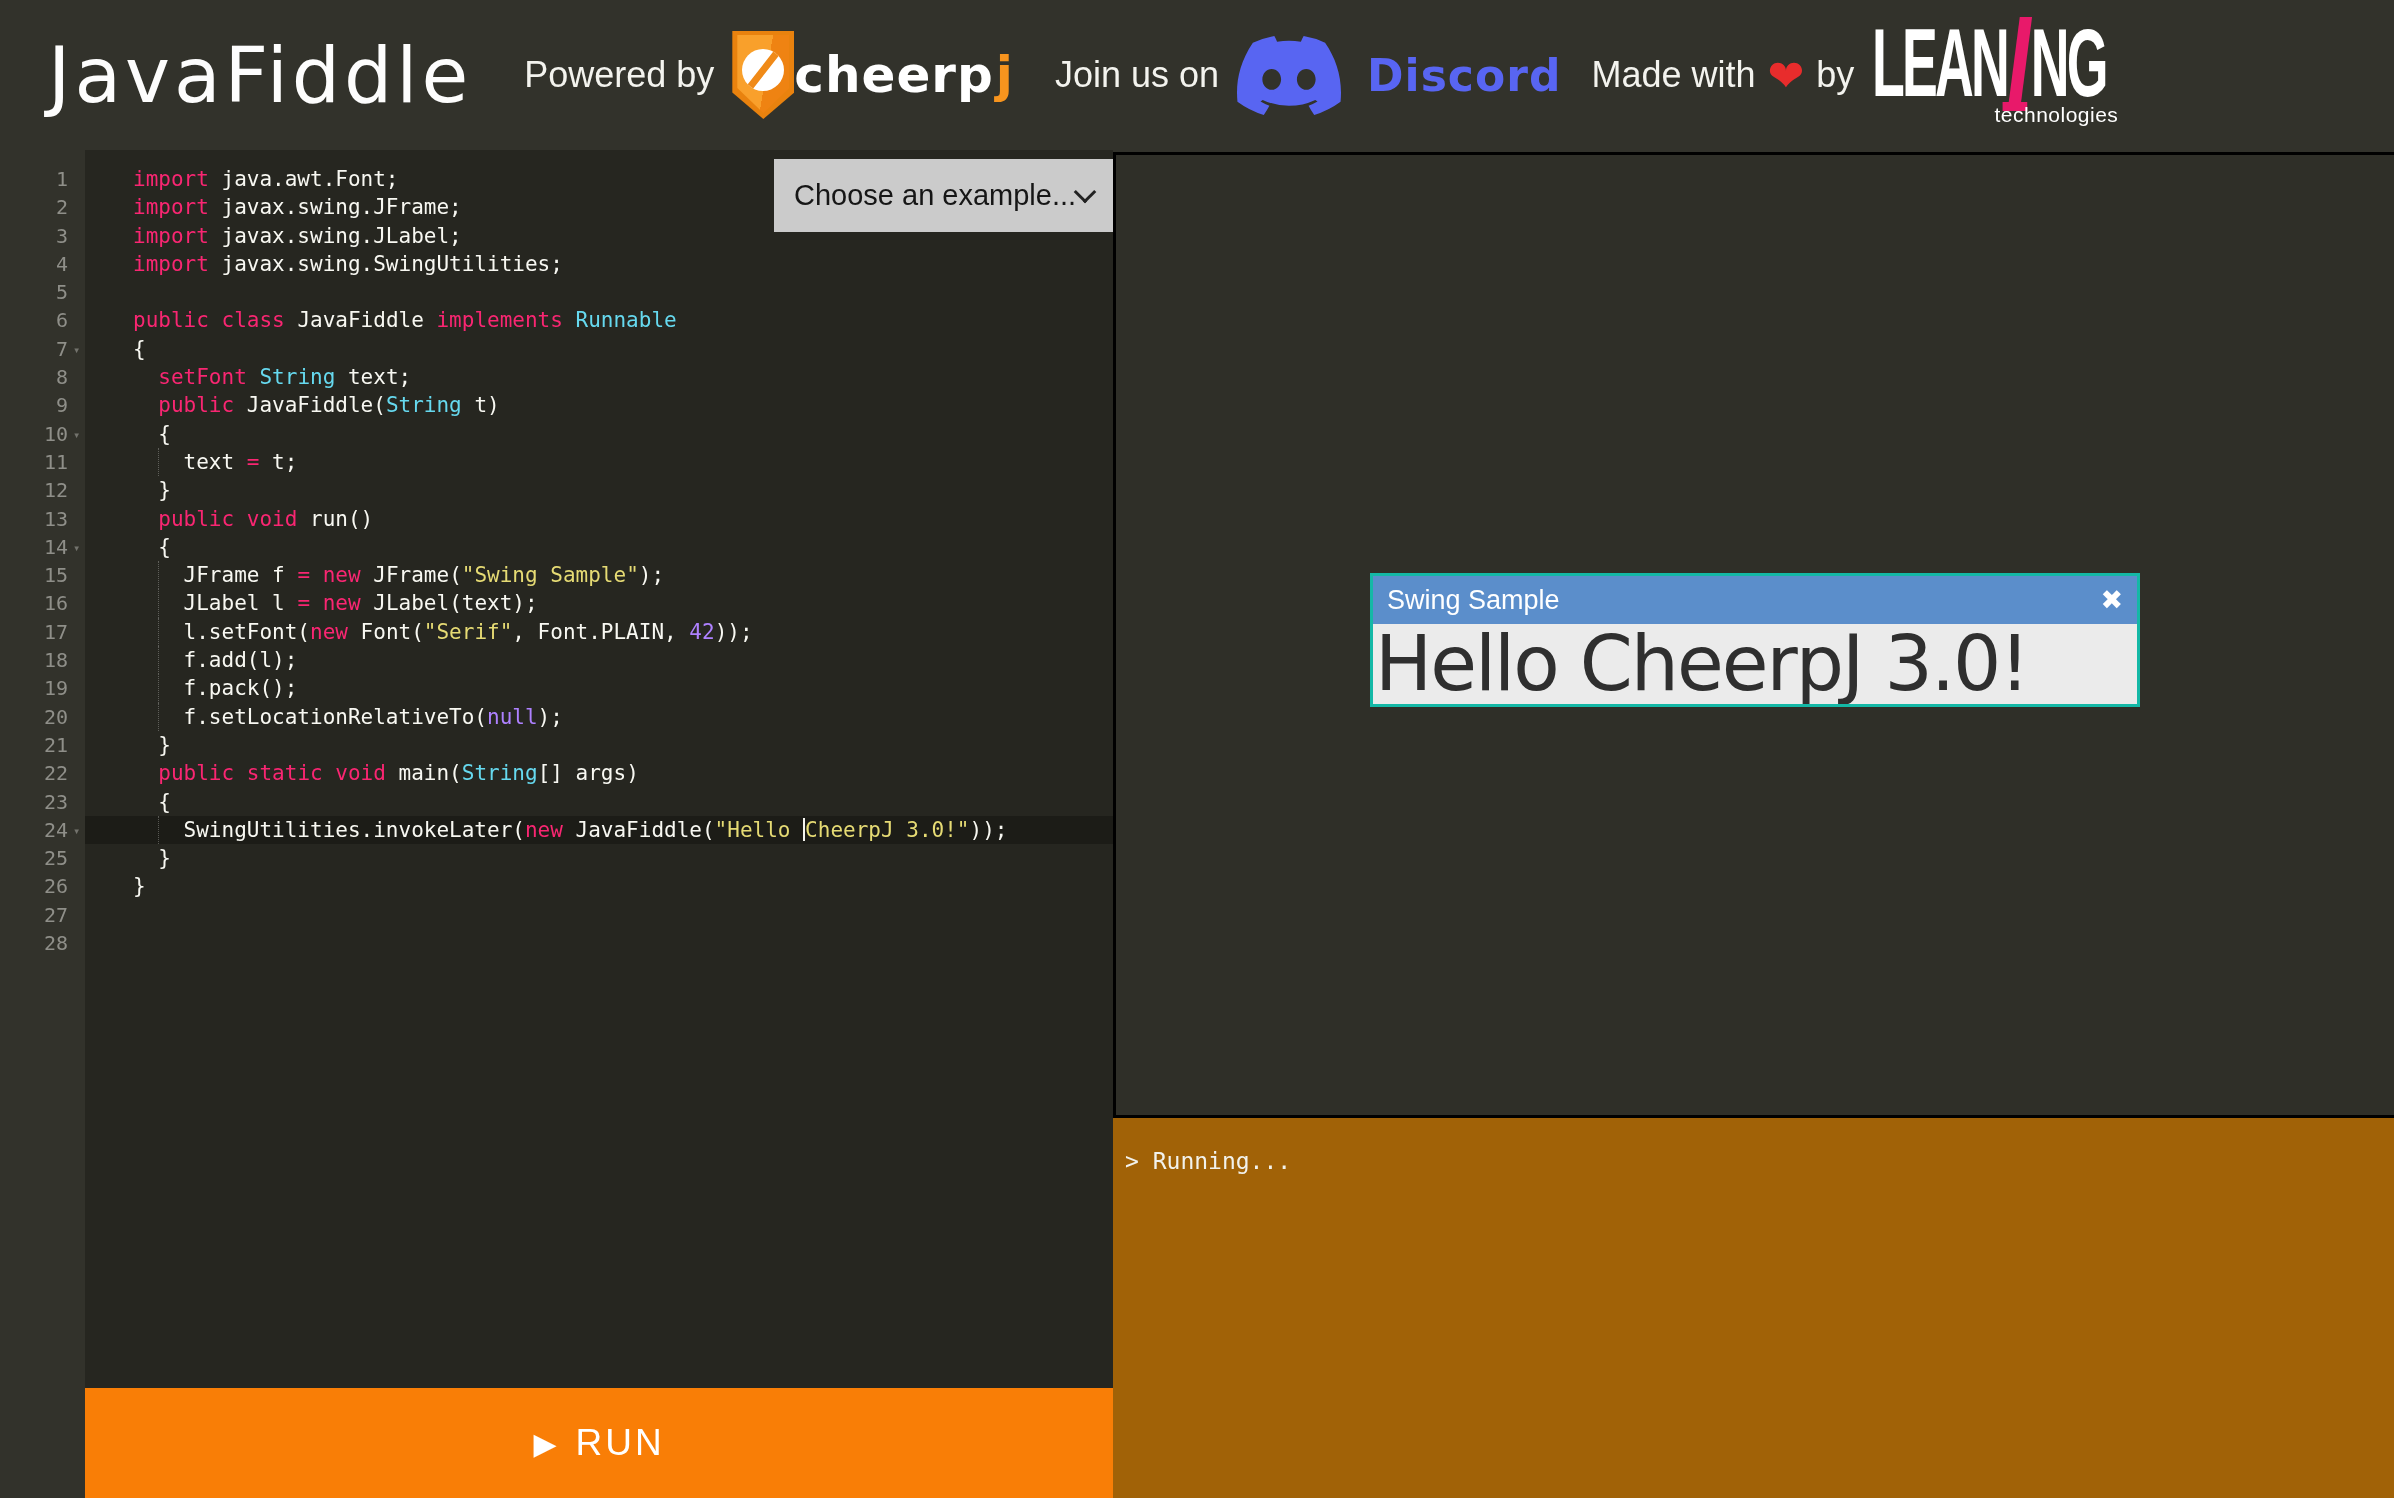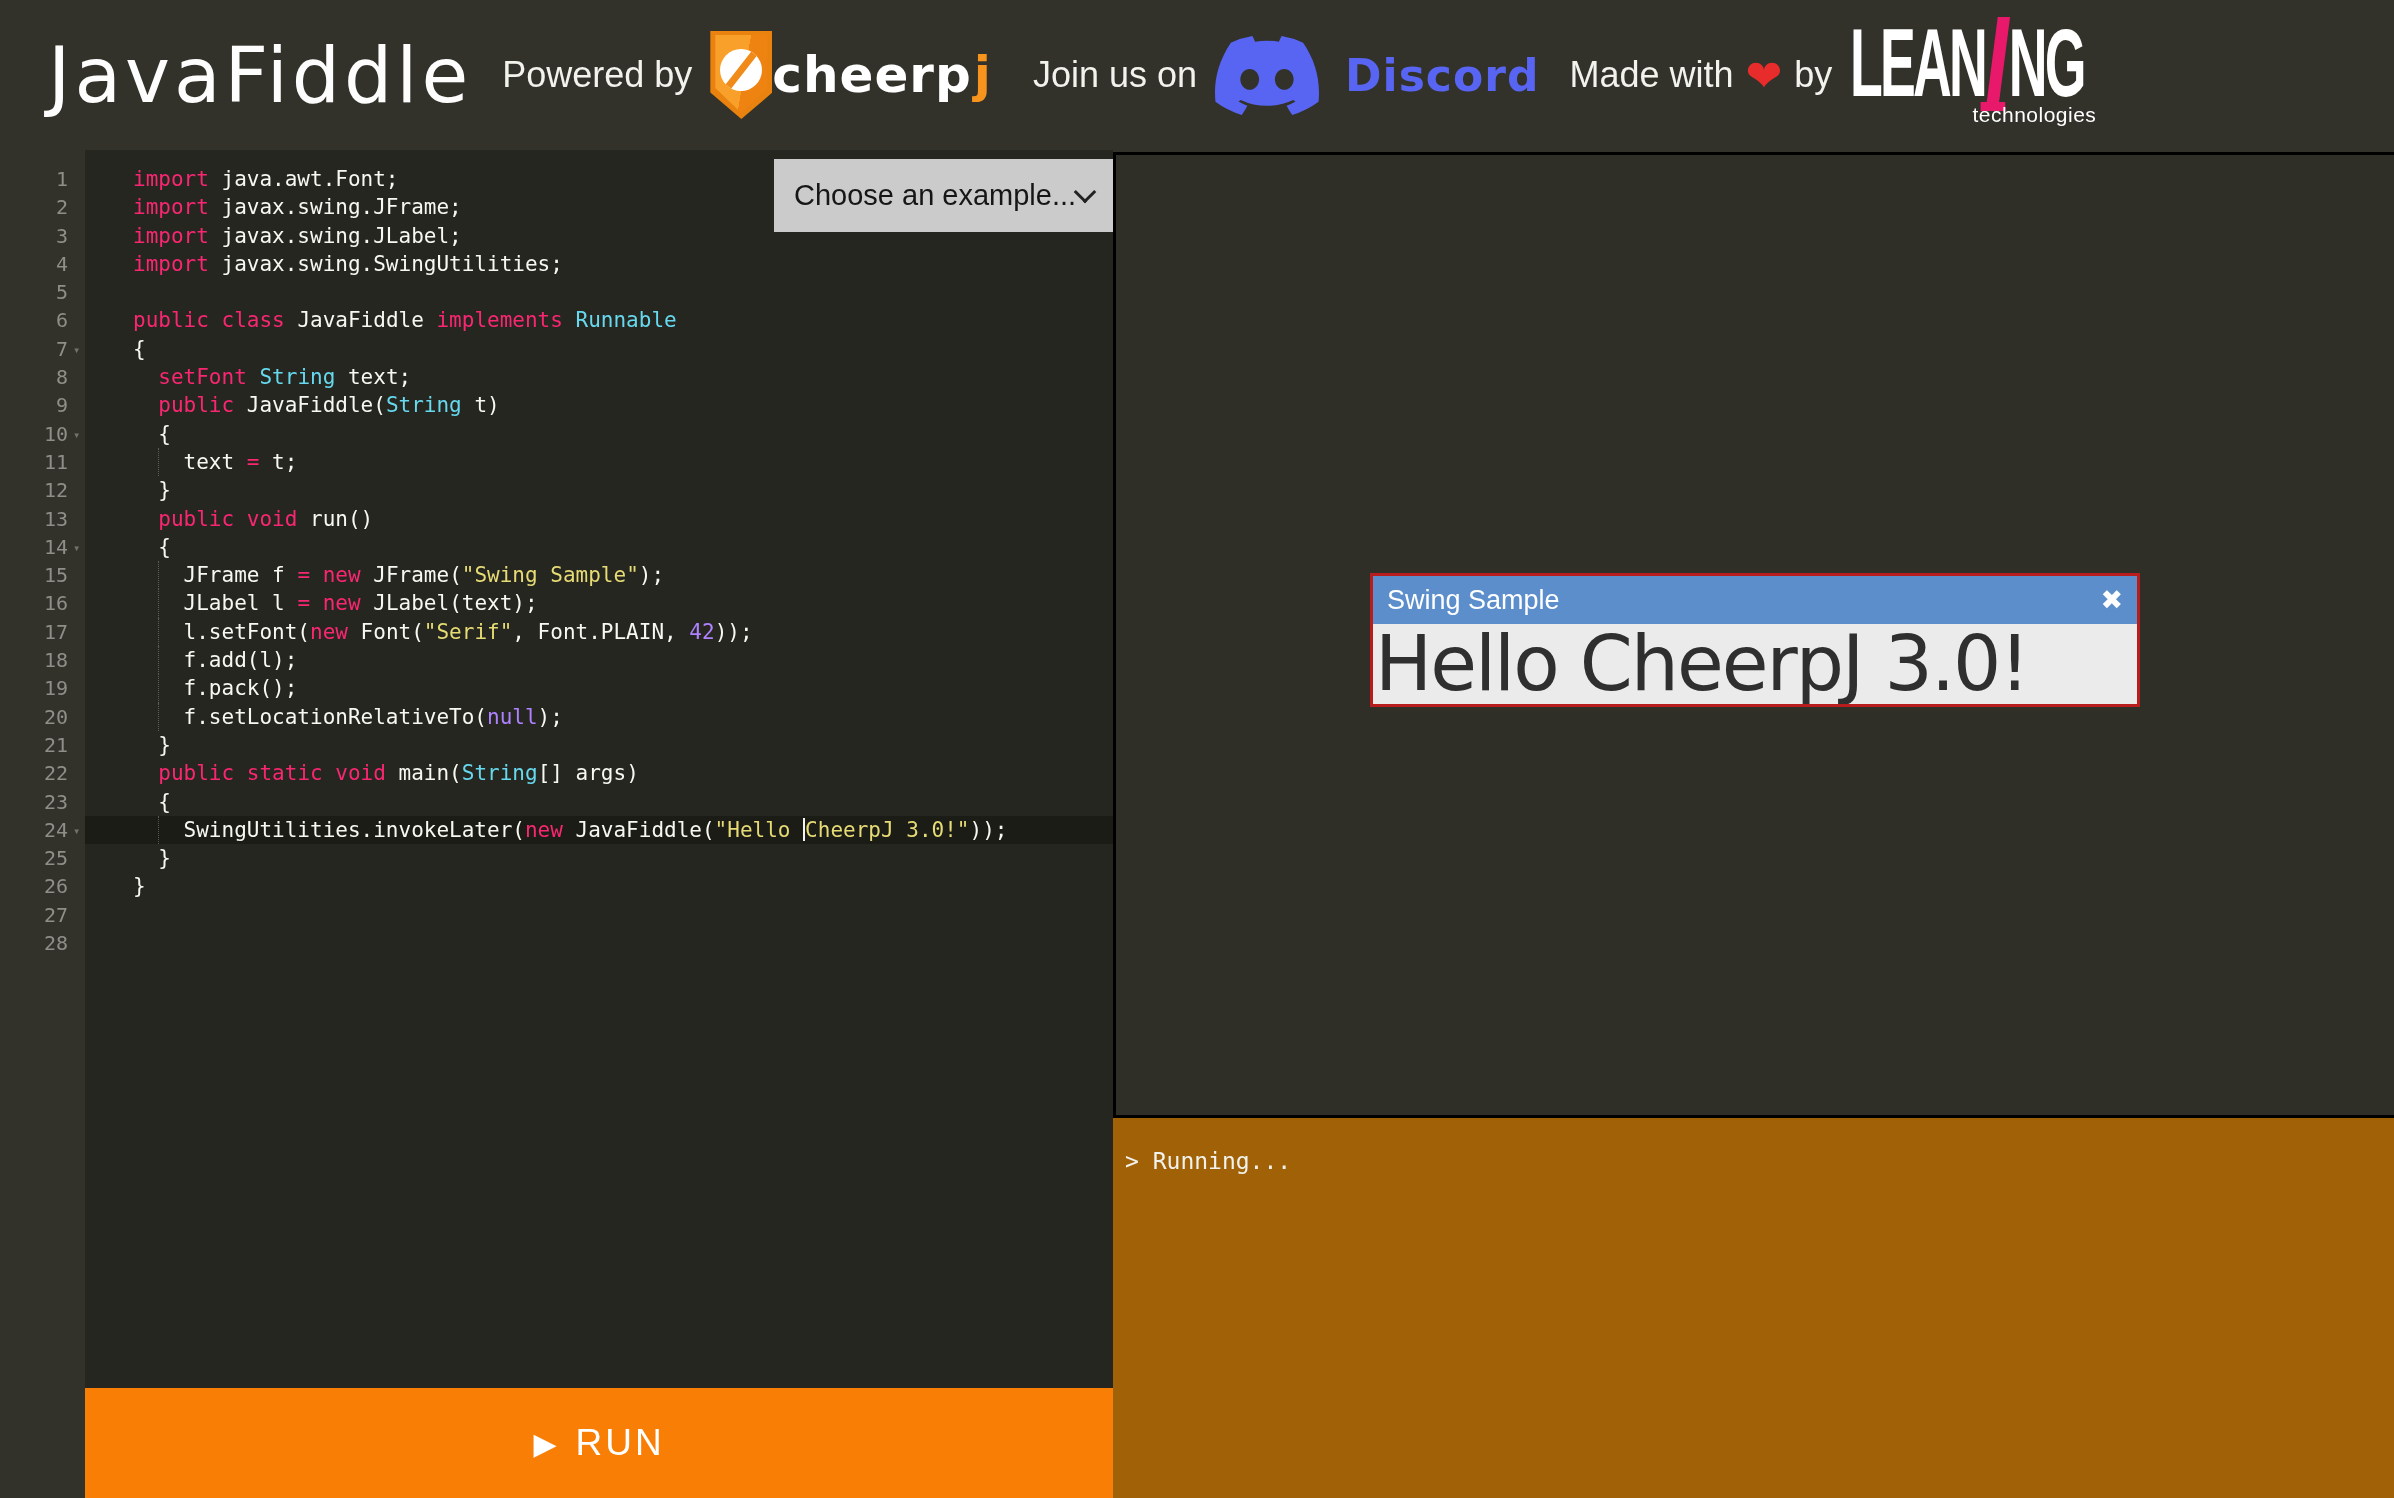--- a/index.html
+++ b/index.html
@@ -4,21 +4,21 @@
 <style>
   html,body{margin:0;padding:0;}
   body{
     position:relative; width:2394px; height:1498px; overflow:hidden;
     background:#32322b; font-family:"Liberation Sans", sans-serif;
   }
   
   .hdr{position:absolute;left:0;top:0;width:2394px;height:150px;display:flex;align-items:center;padding-left:48px;box-sizing:border-box;}
   .logo{font-family:"DejaVu Sans",sans-serif;font-size:76px;color:#fdfdfd;letter-spacing:4px;font-weight:400;}
   .hdr-txt{font-size:36px;color:#f3f3ee;}
-  .powered{margin-left:30px;}
+  .powered{margin-left:52px;}
   .cheerp-logo{display:flex;align-items:center;margin-left:18px;}
   .shield{position:relative;width:62px;height:88px;display:inline-block;background:#e9820e;clip-path:polygon(0 0,100% 0,100% 70%,50% 100%,0 70%);}
   .shield-in{position:absolute;left:5px;top:4px;right:5px;bottom:6px;background:linear-gradient(100deg,#f9a02b 0 55%,#ef8312 55%);clip-path:polygon(0 0,100% 0,100% 68%,50% 100%,0 68%);}
   .bean{position:absolute;left:50%;top:44%;width:42px;height:42px;margin:-21px 0 0 -21px;background:#fff;border-radius:50%;overflow:hidden;}
   .bean-line{position:absolute;left:17px;top:-7px;width:7px;height:58px;background:#f08a18;border-radius:4px;transform:rotate(38deg);}
   .cheerp-name{margin-left:0;font-family:"DejaVu Sans",sans-serif;font-weight:700;font-size:50px;color:#fff;letter-spacing:1px;}
   .cheerp-j{font-family:"DejaVu Sans",sans-serif;font-weight:700;font-size:50px;color:#f7941e;margin-left:2px;}
   .join{margin-left:42px;}
   .discord-icon{margin-left:18px;width:104px;height:79px;}
   .discord-word{margin-left:26px;font-family:"DejaVu Sans",sans-serif;font-weight:700;font-size:44px;color:#5865f2;letter-spacing:1px;}
@@ -42,21 +42,21 @@
   .guide{position:absolute;left:73px;top:0;bottom:0;width:0;border-left:1px dotted rgba(245,245,240,0.28);}
   .tk-kw{color:#f92672;} .tk-ty{color:#66d9ef;} .tk-st{color:#e6db74;}
   .tk-at{color:#ae81ff;} .tk-pl{color:#f8f8f2;}
   .tk-caret{display:inline-block;width:2px;height:23px;background:#f5f5f0;vertical-align:middle;margin-bottom:3px;}
   .example-select{position:absolute;left:774px;top:159px;width:339px;height:73px;background:#cbcbcb;color:#161616;font-size:29px;display:flex;align-items:center;padding:0 20px;box-sizing:border-box;cursor:pointer;}
   .chev{width:13px;height:13px;border-right:3px solid #222;border-bottom:3px solid #222;transform:rotate(45deg);margin-left:auto;margin-top:-8px;}
   .run-btn{position:absolute;left:85px;top:1388px;width:1028px;height:110px;background:#f97e06;border:none;color:#fff;font-family:"Liberation Sans",sans-serif;font-size:37px;letter-spacing:3px;display:flex;align-items:center;justify-content:center;gap:16px;cursor:pointer;}
   .run-play{font-size:30px;}
   
   .display-panel{position:absolute;left:1113px;top:152px;width:1281px;height:966px;background:#2f2f28;border:3px solid #000;border-right:none;box-sizing:border-box;}
-  .swing-win{position:absolute;left:1370px;top:573px;width:770px;height:134px;border:3px solid #b91c1c;box-sizing:border-box;background:#ebebeb;}
+  .swing-win{position:absolute;left:1370px;top:573px;width:770px;height:134px;border:3px solid #14b8a6;box-sizing:border-box;background:#ebebeb;}
   .swing-title{height:48px;background:#5b8ecb;display:flex;align-items:center;padding:0 14px;box-sizing:border-box;}
   .swing-title-text{color:#fff;font-size:27px;font-family:"Liberation Sans",sans-serif;}
   .swing-close{margin-left:auto;color:#fff;font-size:27px;cursor:pointer;line-height:27px;}
   .swing-body{height:80px;overflow:hidden;background:#ebebeb;}
   .swing-label{font-family:"DejaVu Sans",sans-serif;font-size:76px;line-height:80px;color:#2f2f2f;white-space:nowrap;padding-left:2px;letter-spacing:-2px;}
   .console{position:absolute;left:1113px;top:1118px;width:1281px;height:380px;background:#a16207;box-sizing:border-box;padding:30px 0 0 12px;}
   .console-text{font-family:"DejaVu Sans Mono",monospace;font-size:23px;color:#f2f2ec;}
 </style>
 </head>
 <body>

